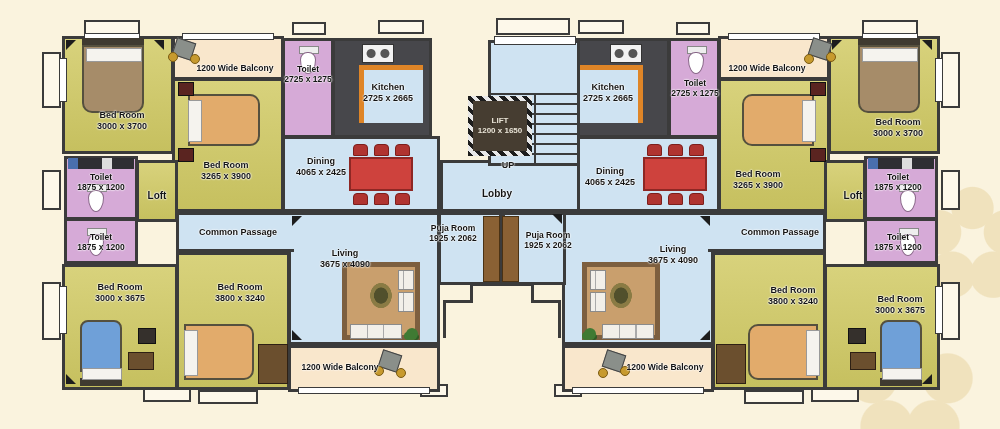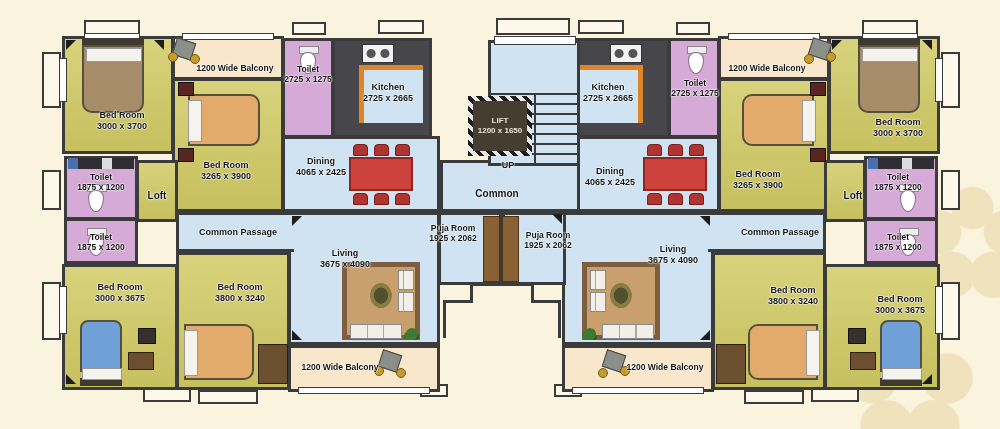--- a/index.html
+++ b/index.html
@@ -384,16 +384,16 @@
     <span>3000 x 3675</span>
   </div>
   <div class="label small" style="left:613px;top:362px;width:104px;">
     <span>1200 Wide Balcony</span>
   </div>
 
   <div class="label" style="left:494px;top:160px;width:28px;">
     <span>UP</span>
   </div>
   <div class="label" style="left:470px;top:188px;width:54px;font-size:10px;">
-    <span>Common</span>
+    <span>Lobby</span>
   </div>
 
 </div>
 
 </body></html>

